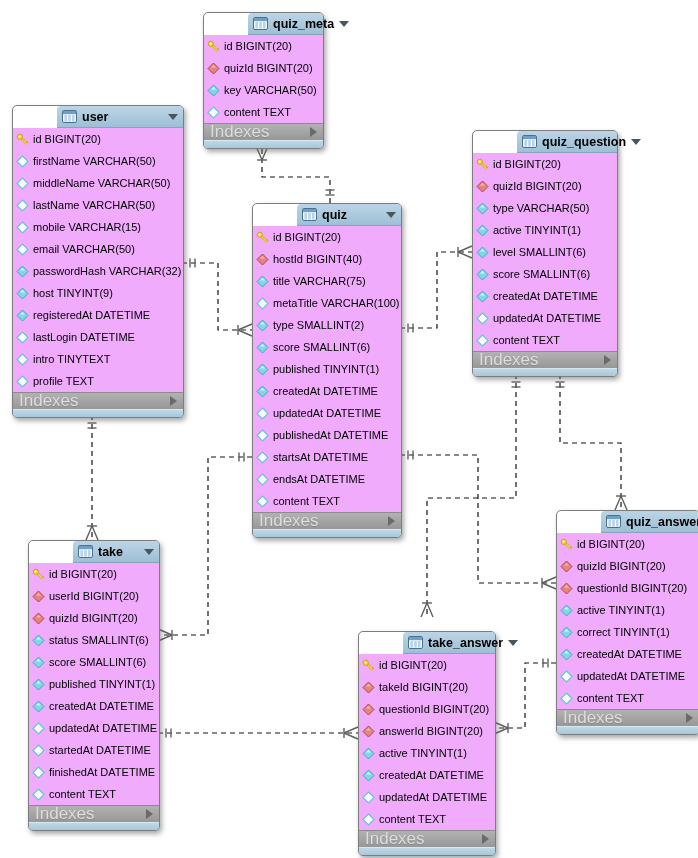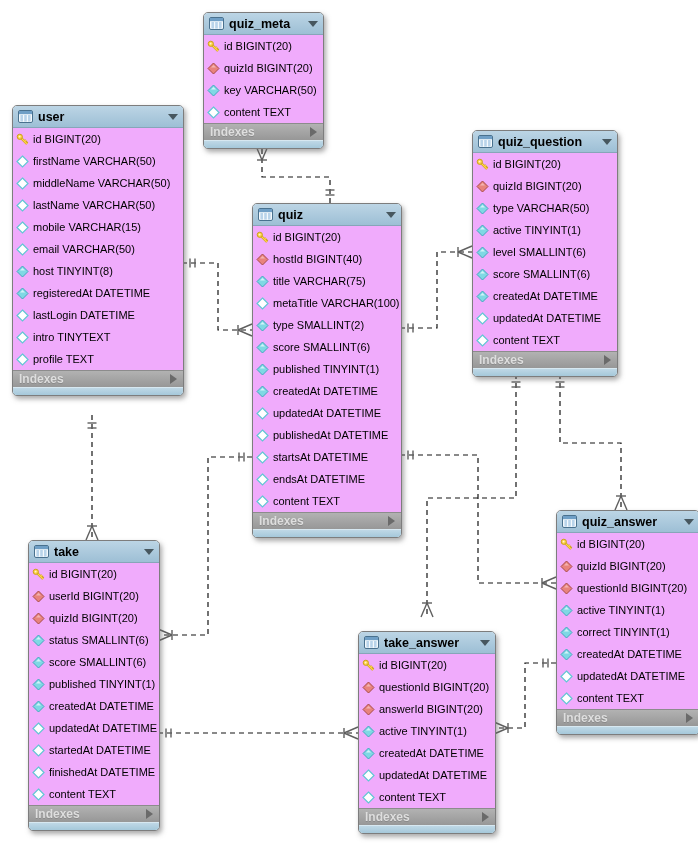--- a/index.html
+++ b/index.html
@@ -3,31 +3,31 @@
 <meta charset="utf-8">
 <style>
   html,body{margin:0;padding:0;background:#ffffff;}
   #canvas{position:relative;width:698px;height:858px;background:#ffffff;overflow:hidden;
           font-family:"Liberation Sans","DejaVu Sans",sans-serif;}
   #rel-layer{position:absolute;left:0;top:0;z-index:1;}
   .table{position:absolute;z-index:2;background:#ffffff;border:1px solid #7d7d7d;border-radius:5px;
          box-shadow:2px 3px 5px rgba(100,100,100,0.55);}
   .hdr{height:22px;box-sizing:border-box;display:flex;align-items:center;gap:5px;padding:0 5px;
        background:linear-gradient(#bcd5e5,#9dbfd5);border-bottom:1px solid #87a5b9;
-       border-radius:4px 4px 0 0;}
+       border-radius:4px 4px 0 0;margin-left:44px;}
   .tname{font-size:12.5px;font-weight:bold;color:#000;flex:1;white-space:nowrap;}
   .ticon{display:flex;align-items:center;}
   .collapse{display:flex;align-items:center;cursor:pointer;}
   .rows{background:#f0abfc;}
   .row{height:22px;display:flex;align-items:center;padding:0 4px 0 3px;white-space:nowrap;}
   .cicon{display:flex;align-items:center;margin-right:4px;flex:0 0 auto;}
   .ctext{font-size:11px;color:#000;letter-spacing:0;}
   .ftr{height:17px;box-sizing:border-box;display:flex;align-items:center;justify-content:space-between;
        padding:0 6px;background:linear-gradient(#b2b2b2,#979797);border-top:1px solid #8c8c8c;}
-  .ftr .flabel{font-size:12px;font-weight:bold;color:#dedede;text-shadow:0 1px 0 #8a8a8a;}
+  .ftr .flabel{font-size:17px;font-weight:normal;color:#dedede;text-shadow:0 1px 0 #8a8a8a;}
   .strip{height:7px;background:linear-gradient(#bfd8e6,#a5c8da);border-top:1px solid #d7e8f1;
          border-radius:0 0 4px 4px;}
   svg{display:block;}
 </style>
 </head>
 <body>
 
 <div id="canvas">
   <svg id="rel-layer" width="698" height="858">
       <g>
@@ -248,21 +248,30 @@
           </span>
           <span class="ctext">email VARCHAR(50)</span>
         </div>
         <div class="row">
           <span class="cicon">
             <svg width="13" height="13" viewBox="0 0 13 13">
               <polygon points="6.5,1 12,6.5 6.5,12 1,6.5" fill="#7fd8e4" stroke="#3fa9bd" stroke-width="1"></polygon>
               <polygon points="6.5,3 9,5.5 4,5.5" fill="#d2f3f8" stroke="none"></polygon>
             </svg>
           </span>
-          <span class="ctext">host TINYINT(8)</span>
+          <span class="ctext">passwordHash VARCHAR(32)</span>
+        </div>
+        <div class="row">
+          <span class="cicon">
+            <svg width="13" height="13" viewBox="0 0 13 13">
+              <polygon points="6.5,1 12,6.5 6.5,12 1,6.5" fill="#7fd8e4" stroke="#3fa9bd" stroke-width="1"></polygon>
+              <polygon points="6.5,3 9,5.5 4,5.5" fill="#d2f3f8" stroke="none"></polygon>
+            </svg>
+          </span>
+          <span class="ctext">host TINYINT(9)</span>
         </div>
         <div class="row">
           <span class="cicon">
             <svg width="13" height="13" viewBox="0 0 13 13">
               <polygon points="6.5,1 12,6.5 6.5,12 1,6.5" fill="#7fd8e4" stroke="#3fa9bd" stroke-width="1"></polygon>
               <polygon points="6.5,3 9,5.5 4,5.5" fill="#d2f3f8" stroke="none"></polygon>
             </svg>
           </span>
           <span class="ctext">registeredAt DATETIME</span>
         </div>
@@ -814,20 +823,29 @@
           </span>
           <span class="ctext">id BIGINT(20)</span>
         </div>
         <div class="row">
           <span class="cicon">
             <svg width="13" height="13" viewBox="0 0 13 13">
               <polygon points="6.5,1 12,6.5 6.5,12 1,6.5" fill="#e8837d" stroke="#a64b46" stroke-width="1"></polygon>
               <polygon points="6.5,3 9,5.5 4,5.5" fill="#f3b5b1" stroke="none"></polygon>
             </svg>
           </span>
+          <span class="ctext">takeId BIGINT(20)</span>
+        </div>
+        <div class="row">
+          <span class="cicon">
+            <svg width="13" height="13" viewBox="0 0 13 13">
+              <polygon points="6.5,1 12,6.5 6.5,12 1,6.5" fill="#e8837d" stroke="#a64b46" stroke-width="1"></polygon>
+              <polygon points="6.5,3 9,5.5 4,5.5" fill="#f3b5b1" stroke="none"></polygon>
+            </svg>
+          </span>
           <span class="ctext">questionId BIGINT(20)</span>
         </div>
         <div class="row">
           <span class="cicon">
             <svg width="13" height="13" viewBox="0 0 13 13">
               <polygon points="6.5,1 12,6.5 6.5,12 1,6.5" fill="#e8837d" stroke="#a64b46" stroke-width="1"></polygon>
               <polygon points="6.5,3 9,5.5 4,5.5" fill="#f3b5b1" stroke="none"></polygon>
             </svg>
           </span>
           <span class="ctext">answerId BIGINT(20)</span>

